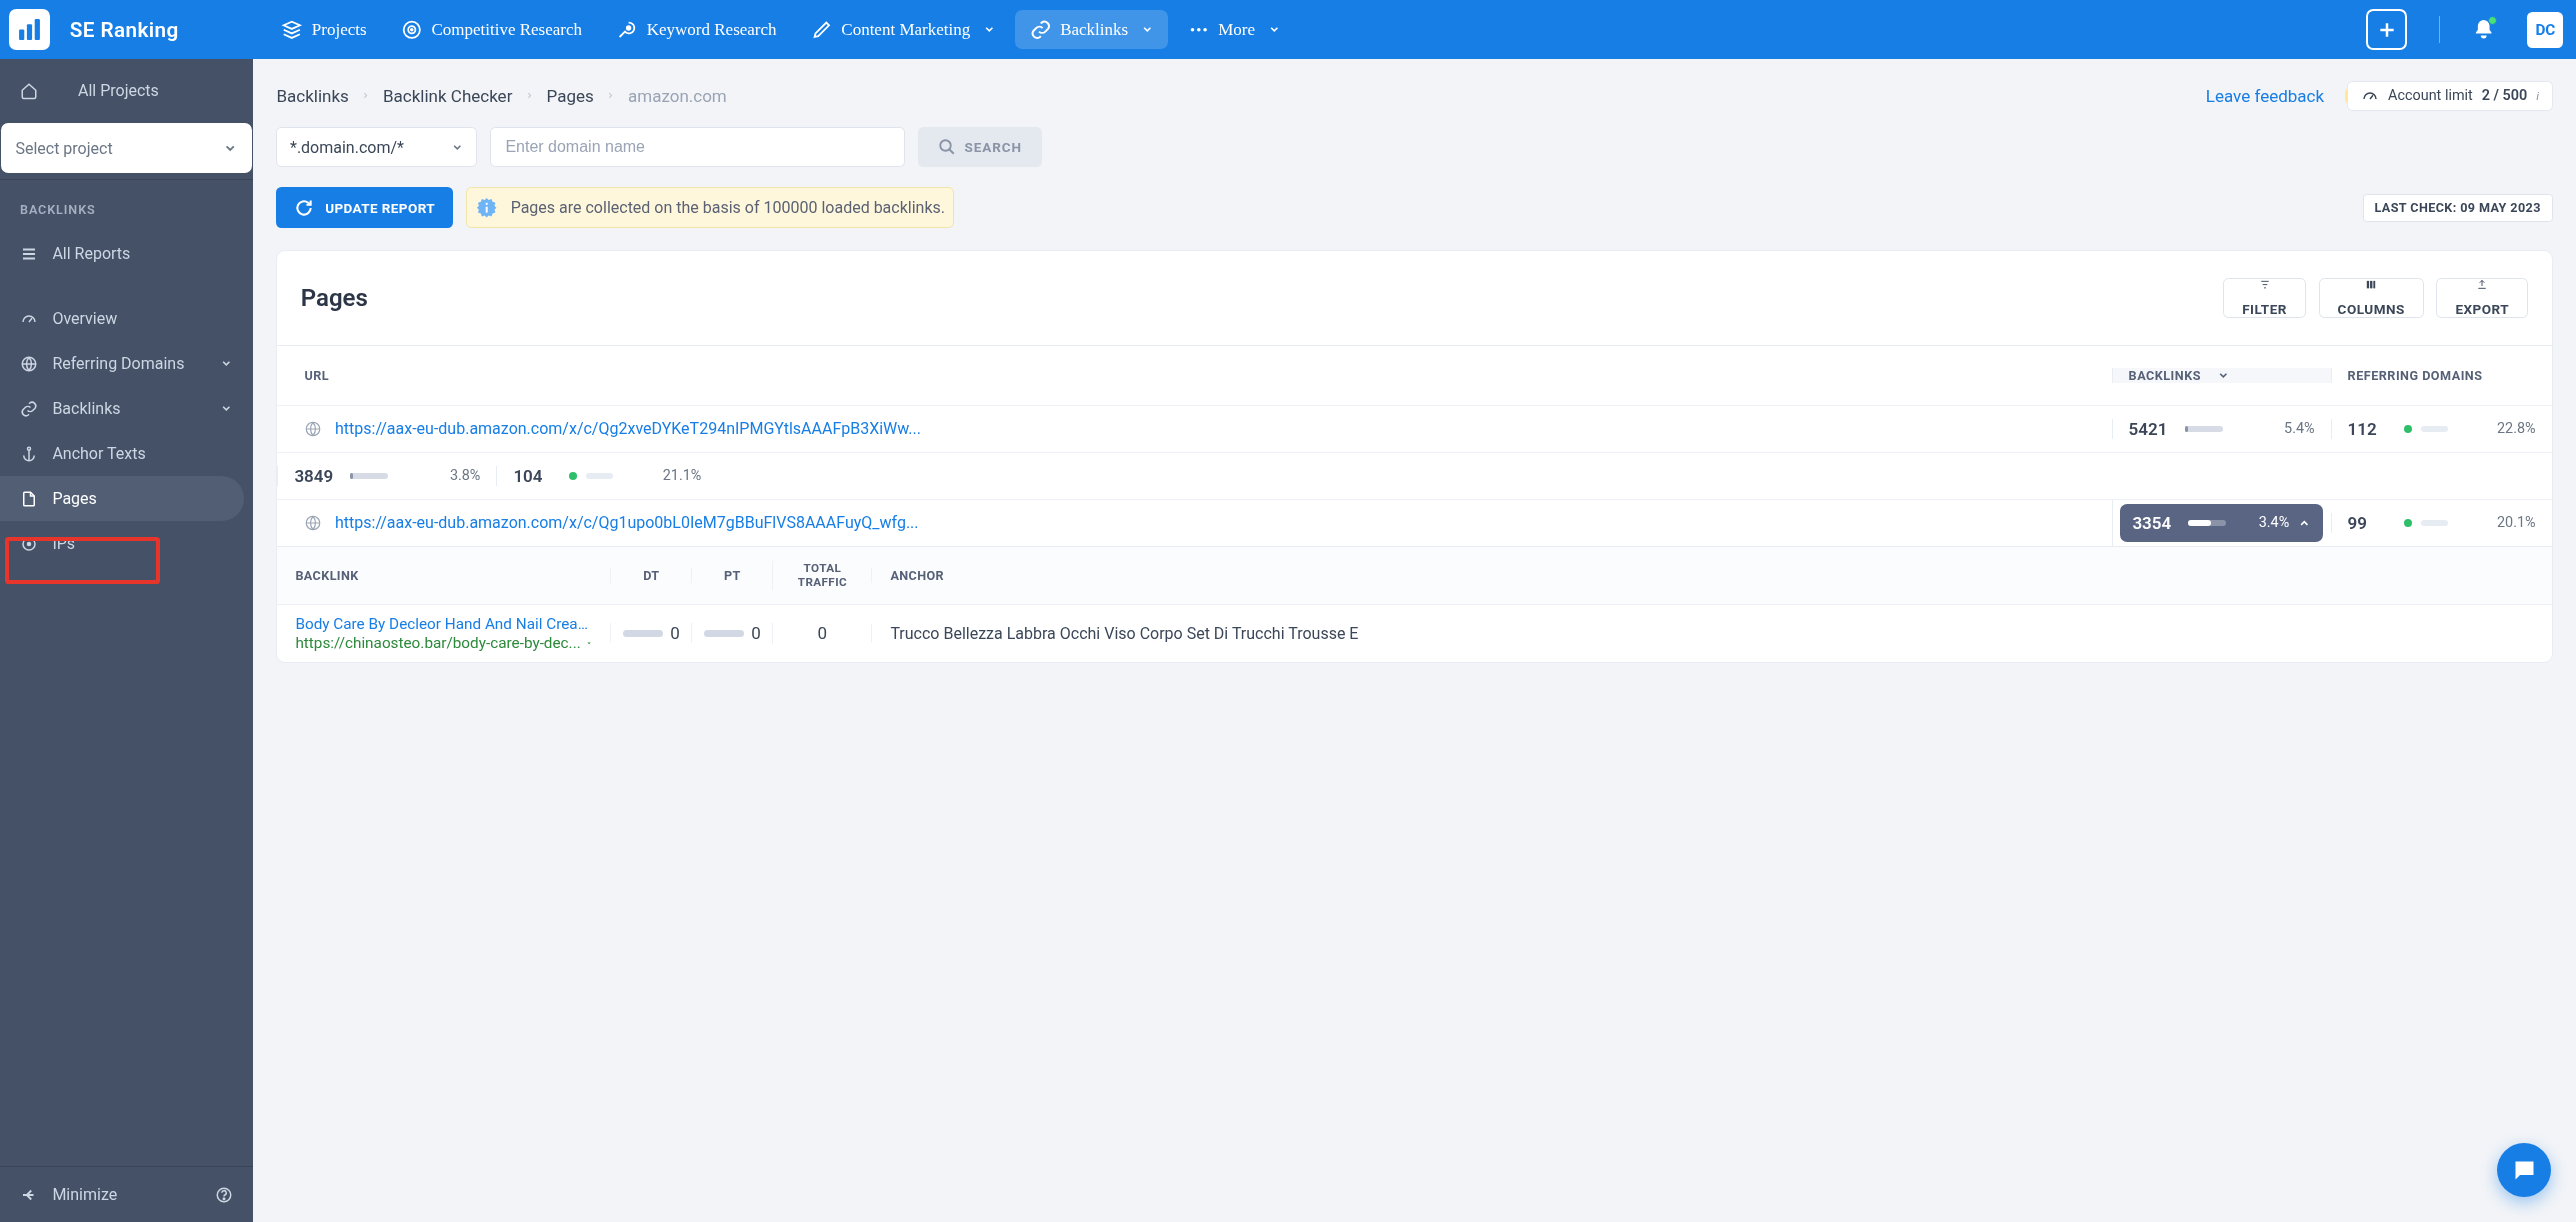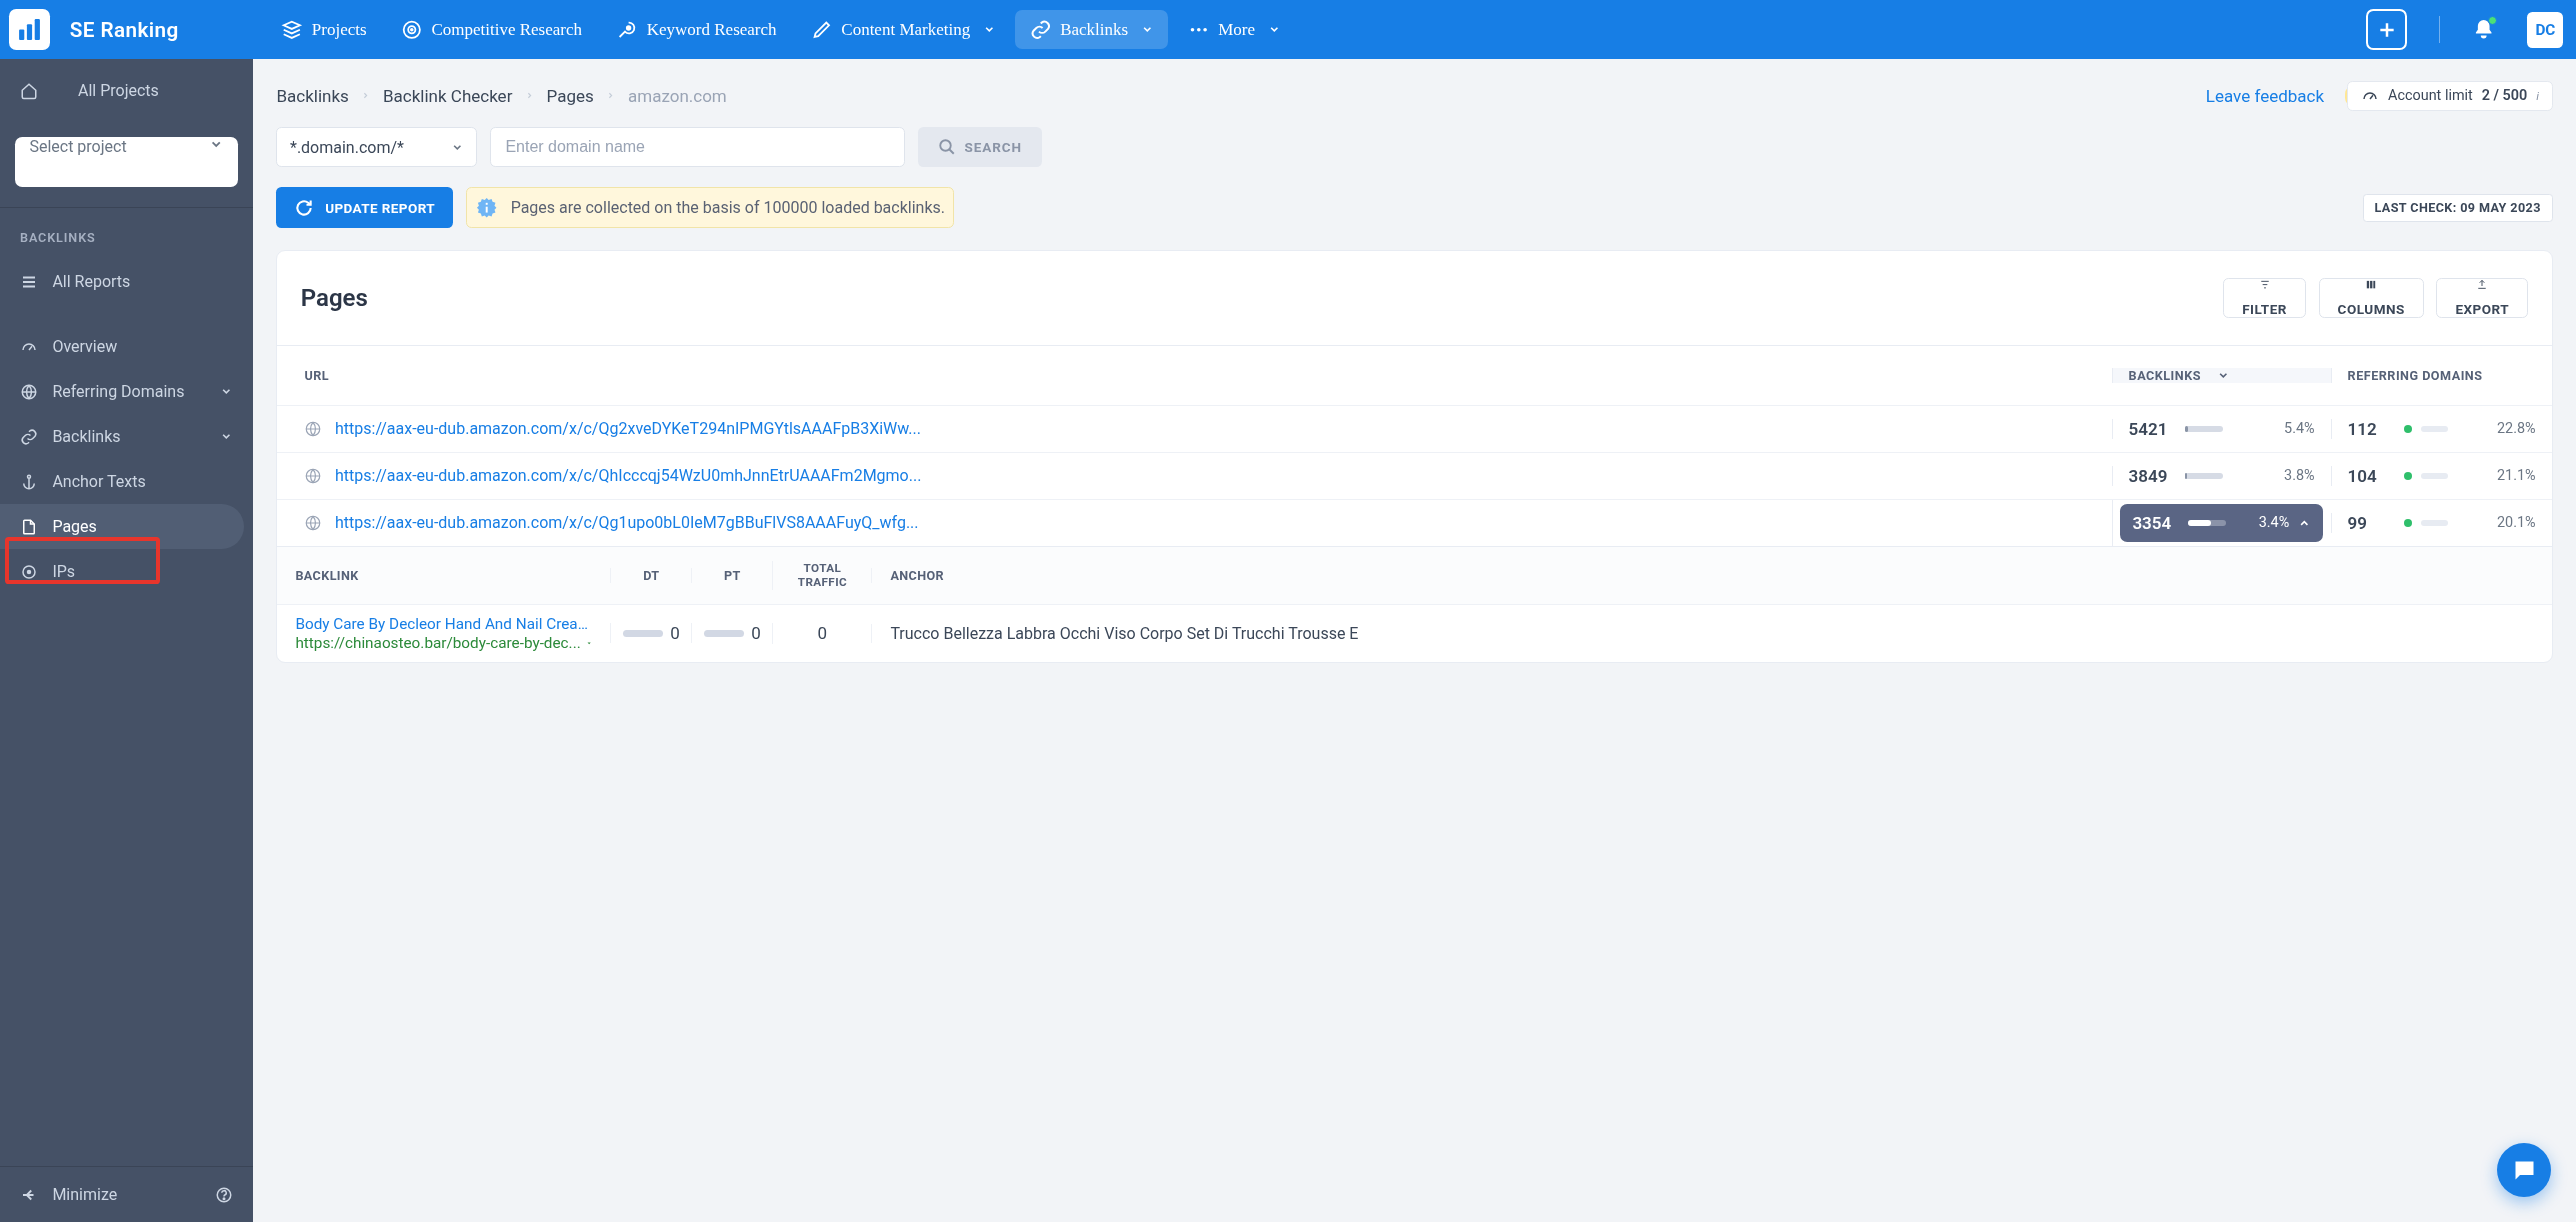--- a/index.html
+++ b/index.html
@@ -23,21 +23,21 @@
 .bell-dot { position: absolute; top: -1.8px; right: -1.8px; width: 9px; height: 9px; background: #4be077; border-radius: 50%; border: 1.8px solid #177ee5; }
 .avatar { width: 36px; height: 36px; background: #fff; color: #177ee5; font-weight: 700; font-size: 15.3px; display: flex; align-items: center; justify-content: center; border-radius: 5.4px; cursor: pointer; }
 
 
 .layout { display: flex; height: calc(100% - 59px); }
 .sidebar { width: 253px; background: #455166; color: #cdd6e3; display: flex; flex-direction: column; font-size: 16px; }
 .side-row { display: flex; align-items: center; gap: 14.4px; padding: 0 20px; height: 45px; cursor: pointer; }
 .side-row.tall { height: 63px; gap: 40px; }
 .side-row.active { background: #515e74; border-radius: 0 23.4px 23.4px 0; margin-right: 9px; color: #fff; }
 .side-row .chev-r { margin-left: auto; }
-.select-proj { margin: 15px; background: #fff; color: #6b7684; border-radius: 7.2px; height: 50px; display: flex; padding: 0 14.4px; font-size: 16px; cursor: pointer; }
+.select-proj { margin: 1px; background: #fff; color: #6b7684; border-radius: 7.2px; height: 50px; display: flex; align-items: center; padding: 0 14.4px; font-size: 16px; cursor: pointer; }
 .select-proj .chev-r { margin-left: auto; color: #6b7684; }
 .side-sep { height: 0.9px; background: #3a4456; margin: 5.4px 0 12.6px; }
 .side-heading { padding: 9px 20px 14.4px; font-size: 12.6px; letter-spacing: 0.9px; font-weight: 600; color: #a6b0c2; }
 .side-spacer { flex: 1; }
 .side-footer { border-top: 0.9px solid #3a4456; height: 56px; display: flex; align-items: center; padding: 0 20px; gap: 14.4px; cursor: pointer; }
 .side-footer .qmark { margin-left: auto; }
 .red-box { position: absolute; border: 4.5px solid #e8352c; border-radius: 3.6px; pointer-events: none; }
 
 
 .main { flex: 1; overflow: auto; padding: 0; position: relative; }
@@ -426,27 +426,20 @@
               <div class="plain">
             <span class="num">112</span>
             <span class="dot-g"></span>
             <span class="dot-trail"></span>
             <span class="pct">22.8%</span>
           </div>
             </div>
         </div>
 
         <div class="trow">
-          <div class="col-url">
-            <svg class="globe" viewBox="0 0 24 24" fill="none" stroke="#9aa4b5" stroke-width="1.6">
-                <circle cx="12" cy="12" r="9"></circle>
-                <path d="M3 12h18M12 3a14 14 0 0 1 0 18M12 3a14 14 0 0 0 0 18"></path>
-              </svg>
-            <span class="link">https://aax-eu-dub.amazon.com/x/c/QhIcccqj54WzU0mhJnnEtrUAAAFm2Mgmo...</span>
-          </div>
           <div class="col-bl">
               <div class="plain">
             <span class="num">3849</span>
             <div class="bar">
                   <i style="width:6%"></i>
                 </div>
             <span class="pct">3.8%</span>
           </div>
             </div>
           <div class="col-rd">

